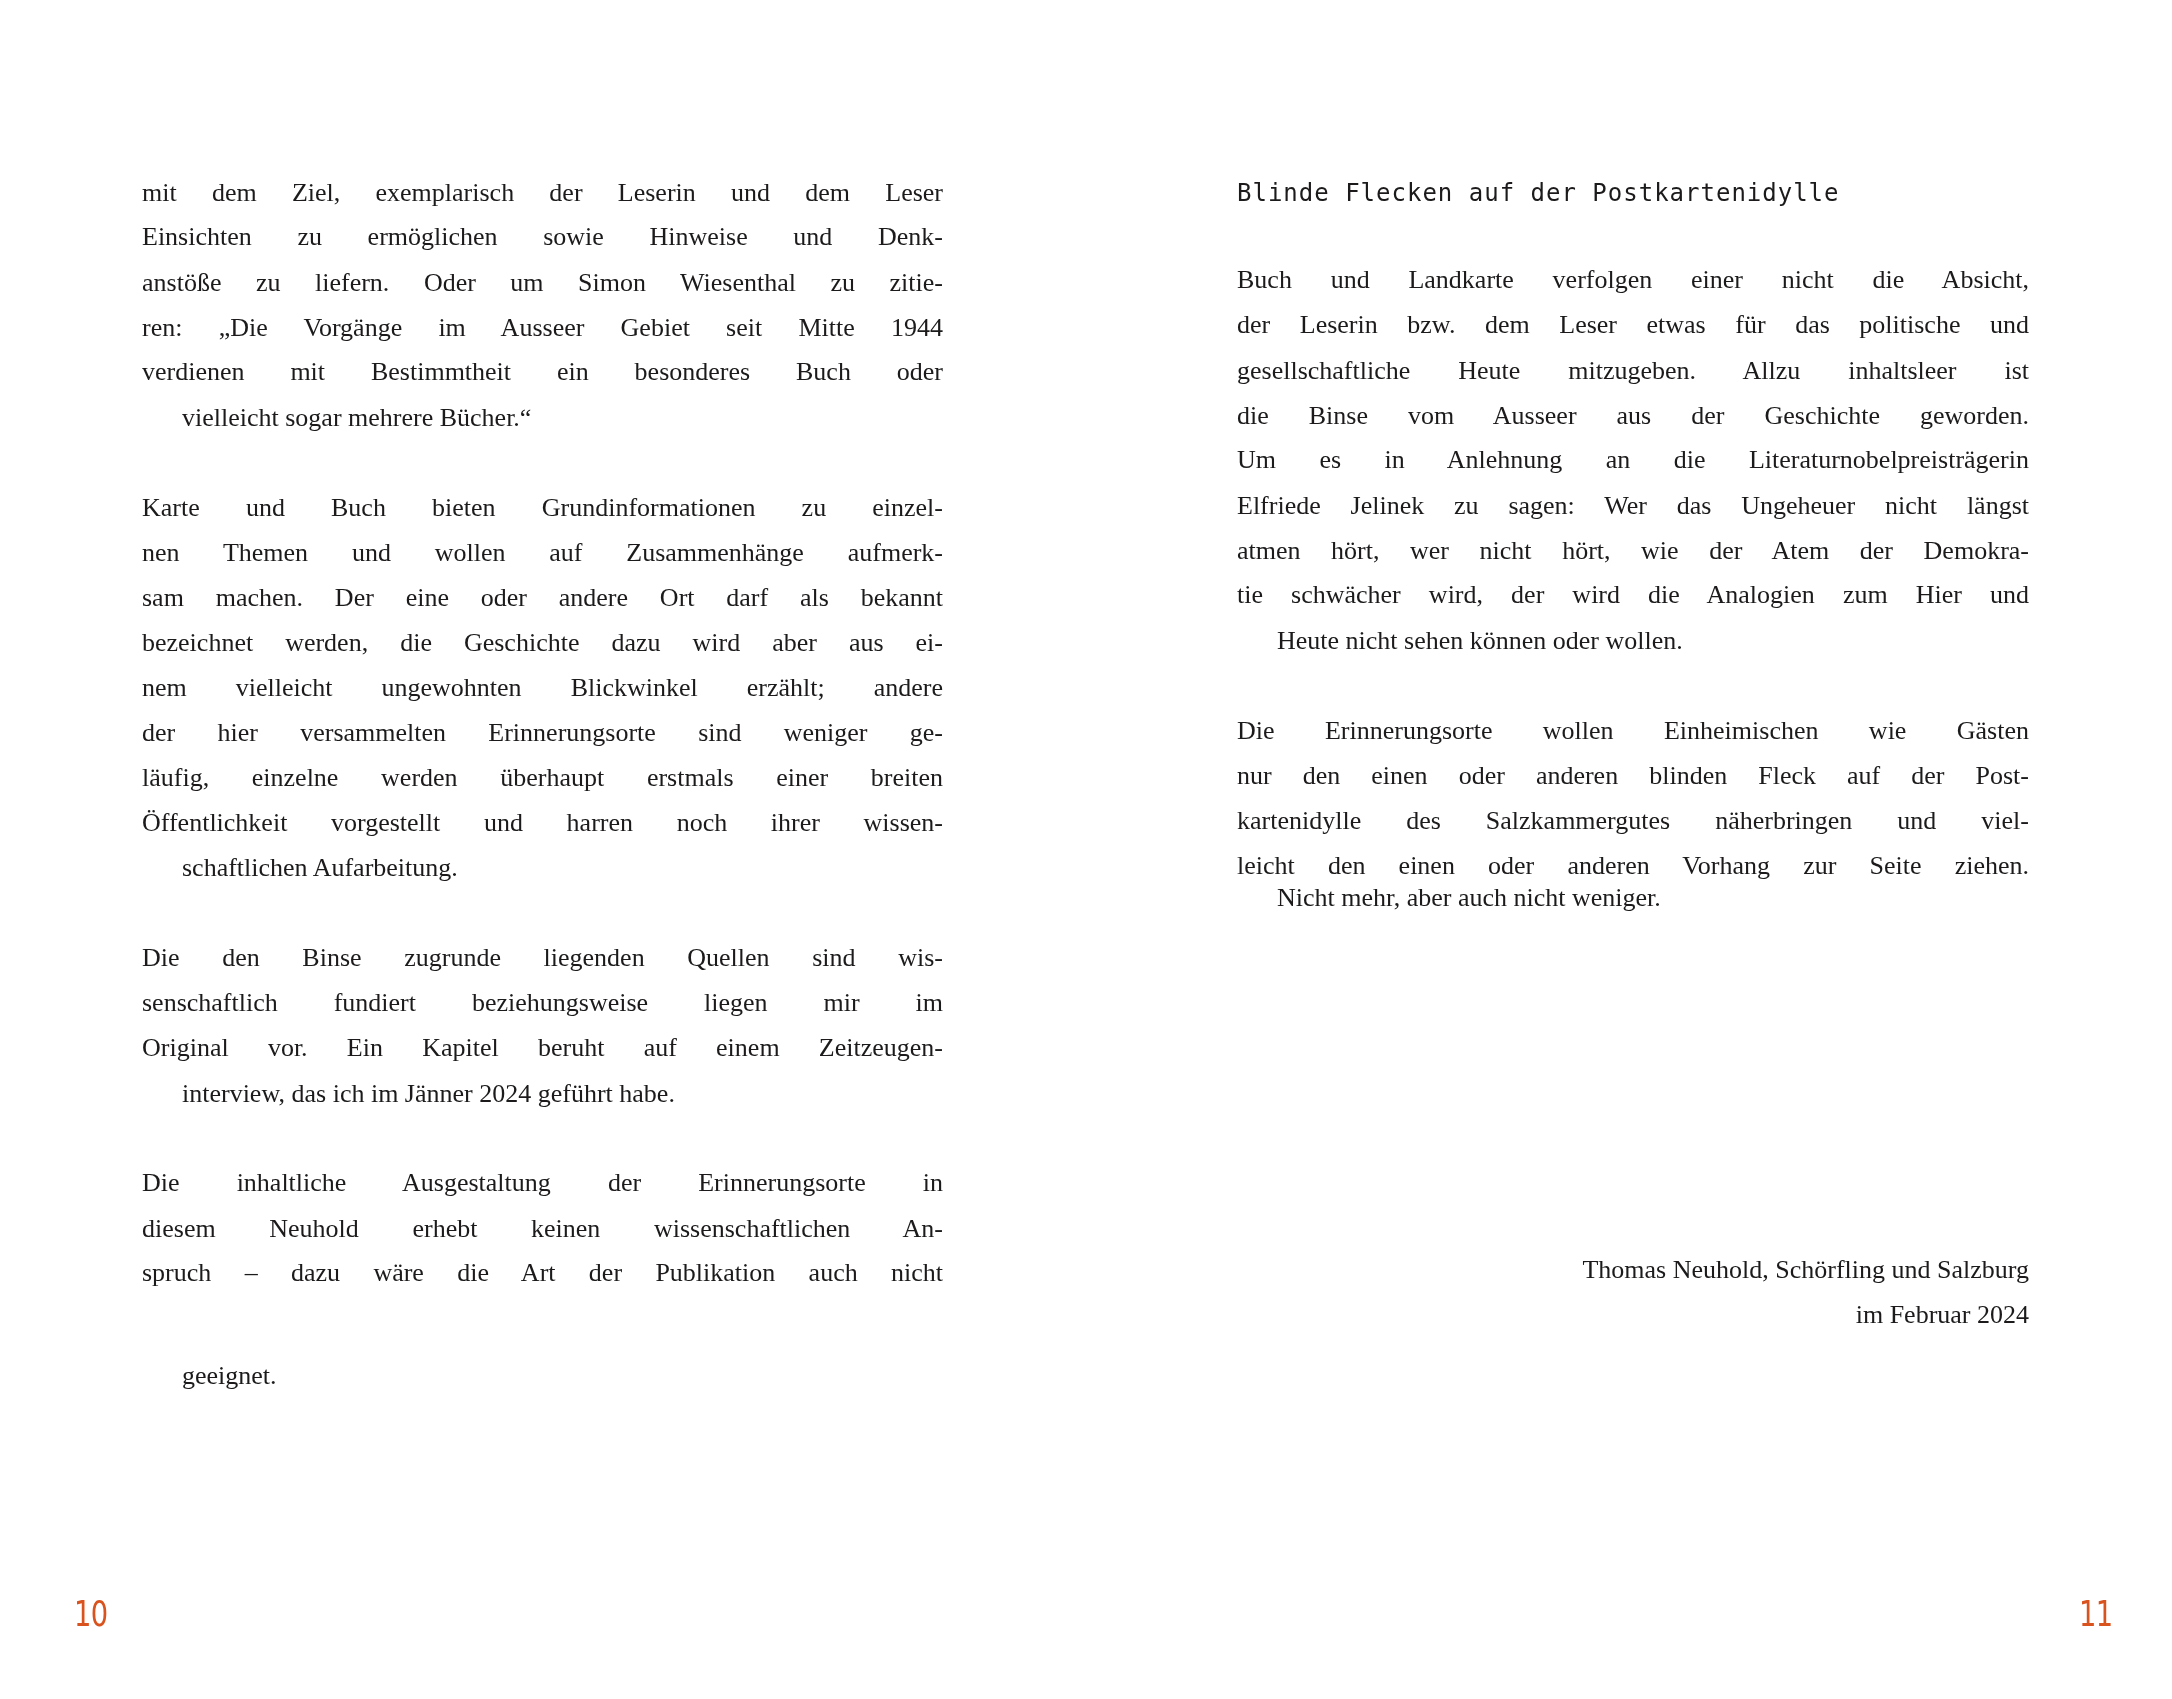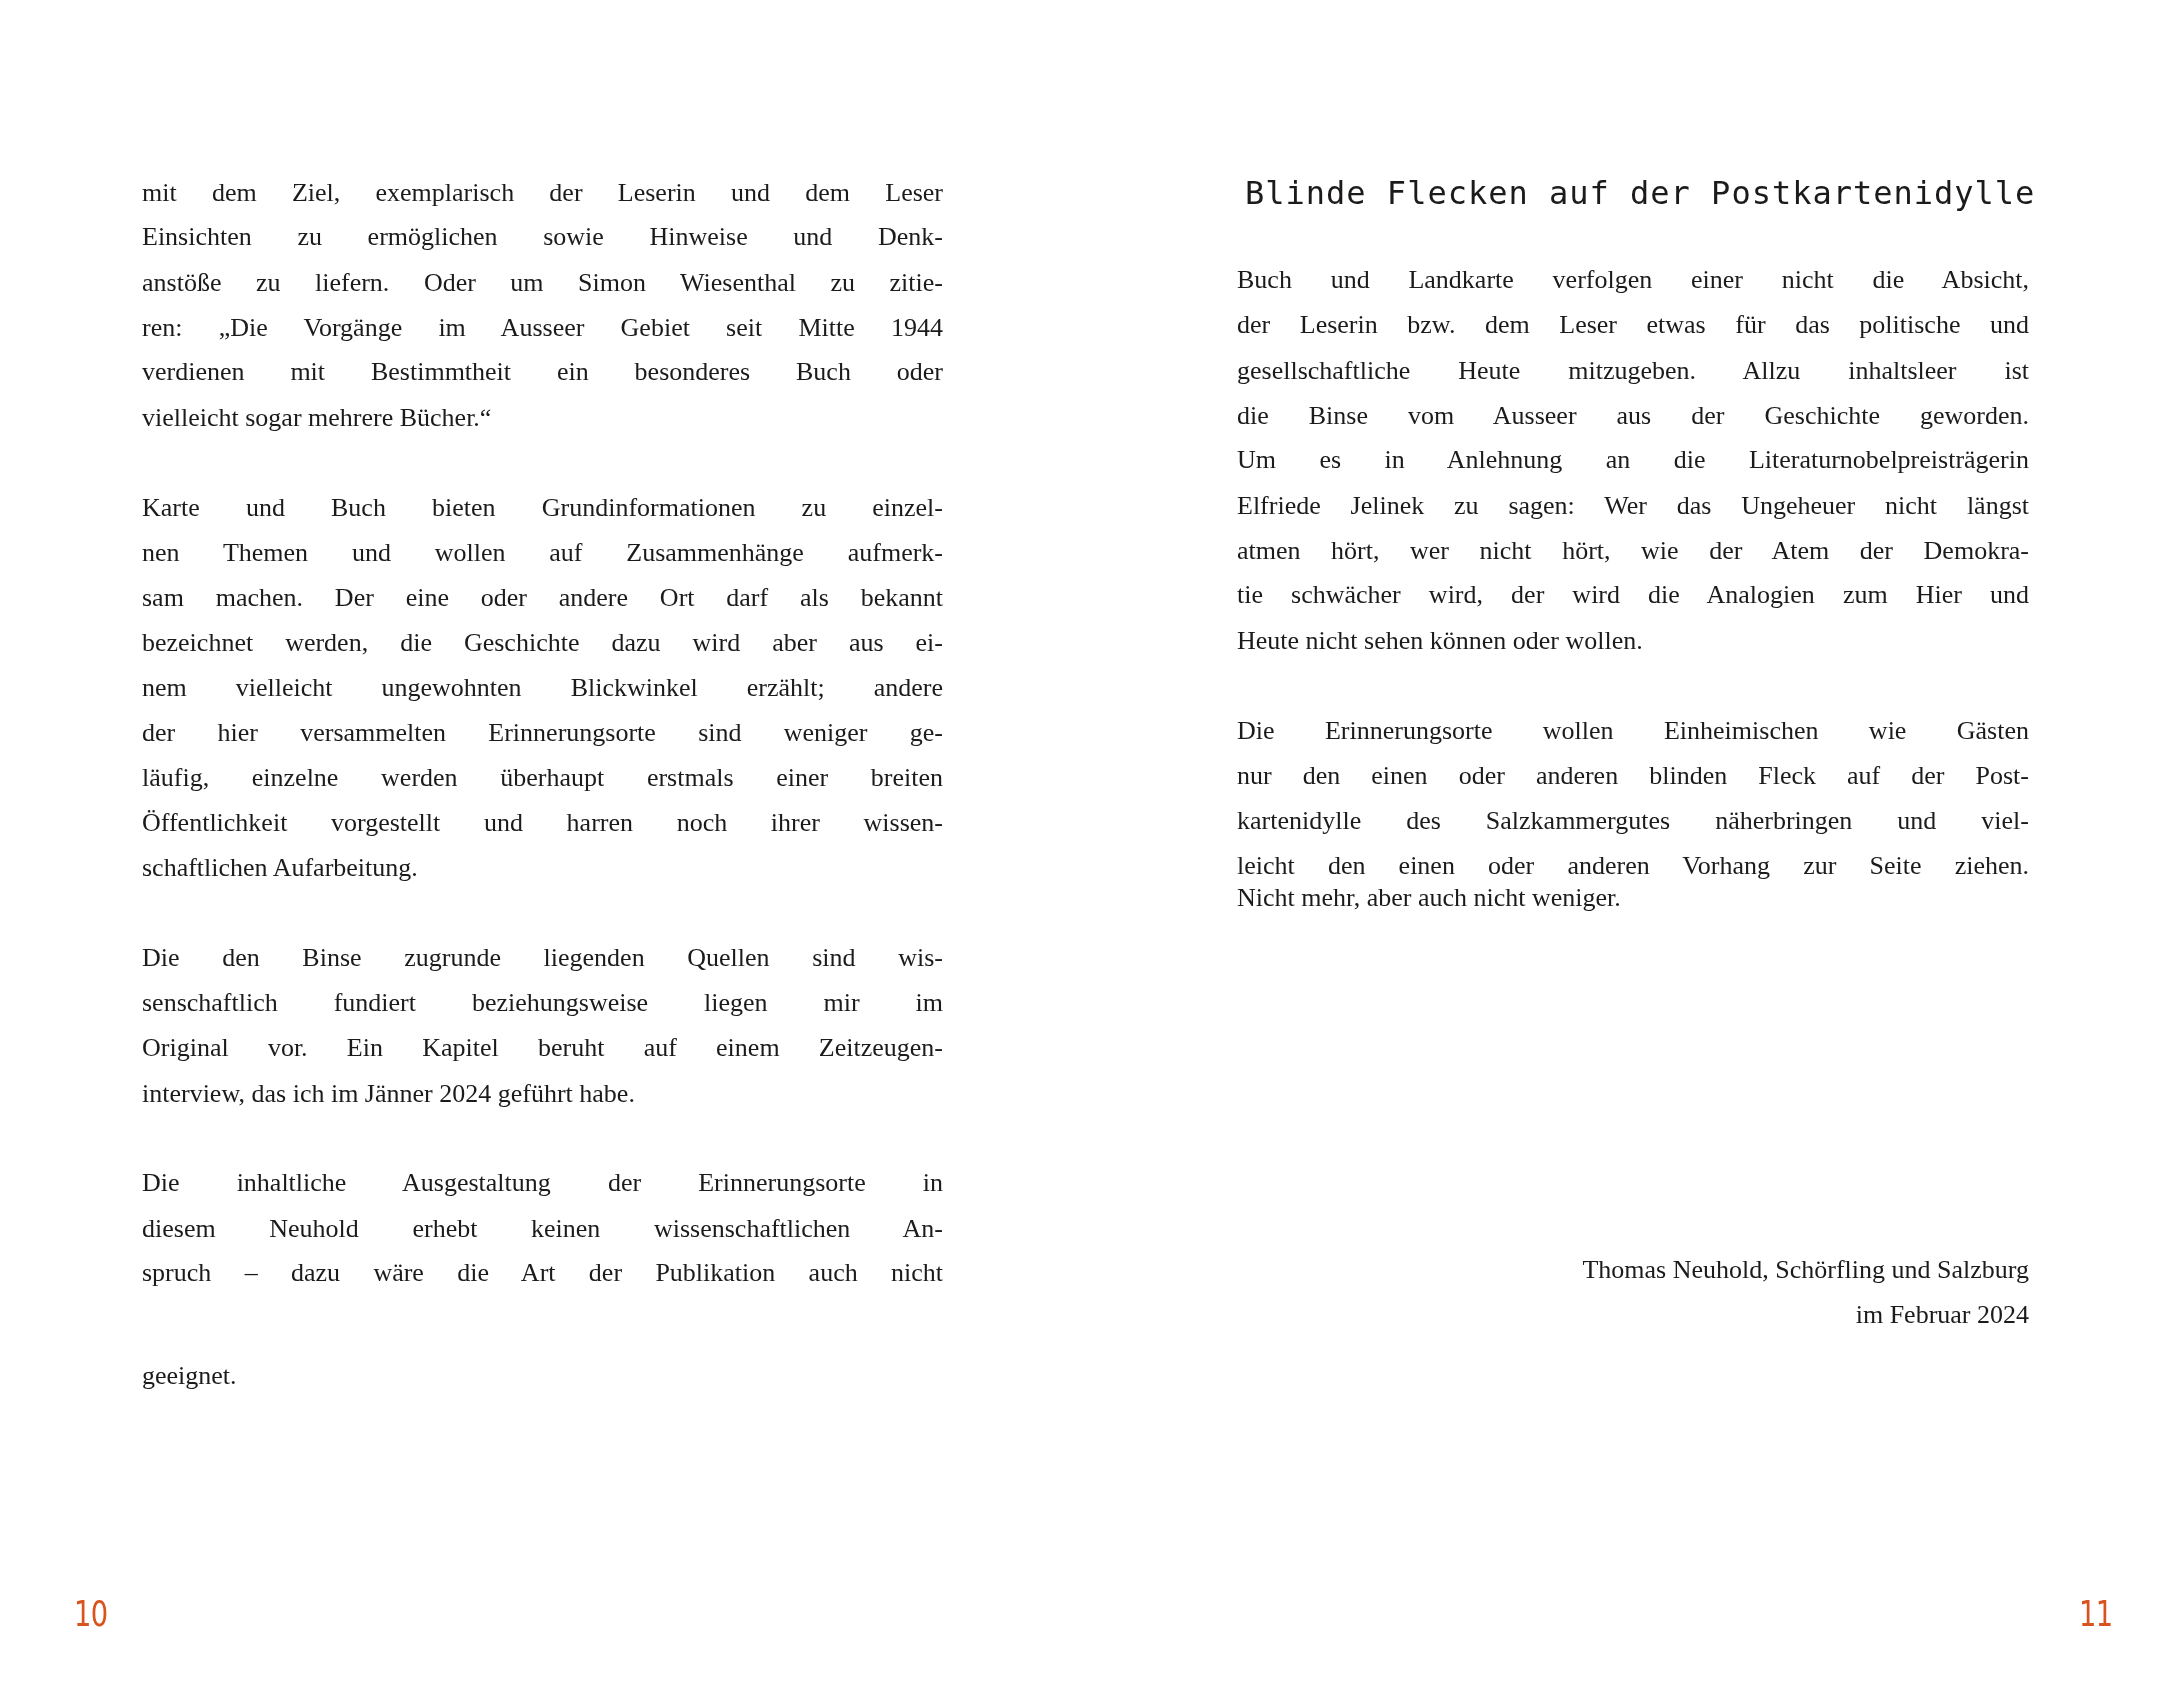--- a/index.html
+++ b/index.html
@@ -11,28 +11,27 @@
   .col { position: absolute; }
   .col-left { left: 142px; top: 0; width: 801px; }
   .col-right { left: 151px; top: 0; width: 792px; }
   .line {
     position: absolute; left: 0; width: 100%;
     font-family: "Liberation Serif", "DejaVu Serif", serif;
     font-size: 26px; line-height: 45px; height: 45px;
     color: #1c1a1a; white-space: nowrap;
     text-align: justify; text-align-last: justify;
   }
-  .line.last { text-align: left; text-align-last: left; }
+  .line.last { text-align: left; text-align-last: left; margin-left: 40px; }
   .line.right { text-align: right; text-align-last: right; }
   .heading {
     position: absolute; left: 0; white-space: nowrap;
     font-family: "DejaVu Sans Mono", "Liberation Mono", monospace;
-    font-size: 32px; line-height: 35px; color: #1c1a1a;
+    font-size: 24px; line-height: 35px; color: #1c1a1a;
     letter-spacing: 1px;
-    margin-left: 8px;
   }
   .page-number {
     position: absolute;
     font-family: "DejaVu Sans", "Liberation Sans", sans-serif;
     font-size: 35px; line-height: 35px; color: #d9531e;
     transform: scaleX(0.78); transform-origin: left top;
     letter-spacing: -0.8px;
   }
   .pn-left { left: 74px; top: 1597px; }
   .pn-right { left: 993px; top: 1597px; }

